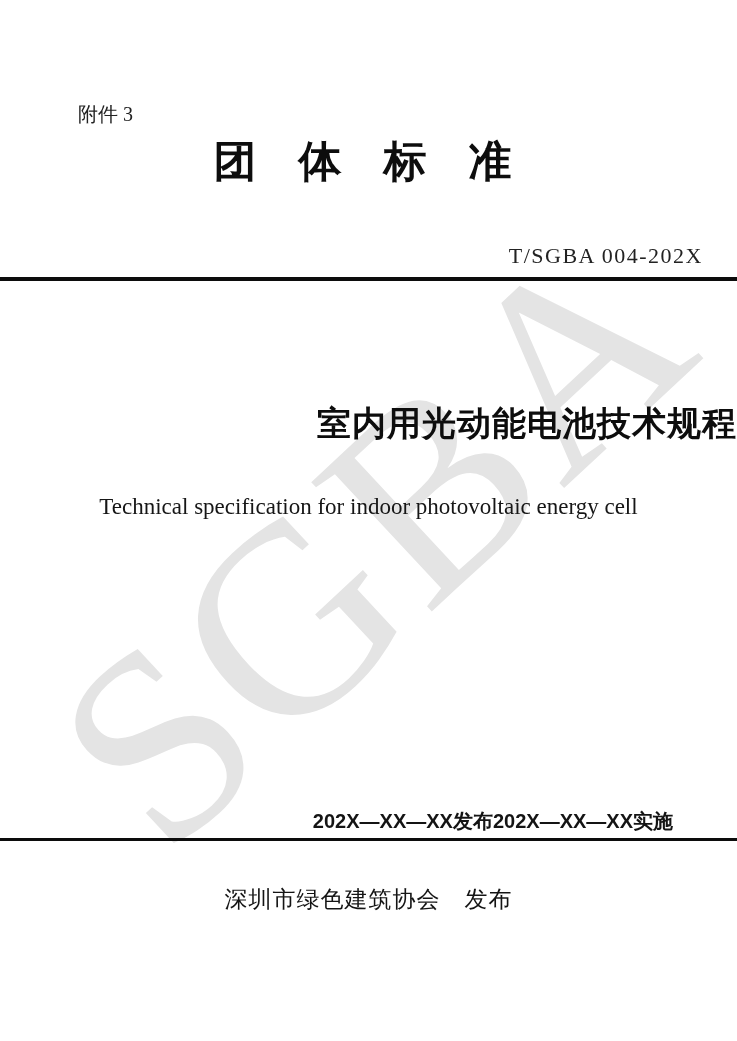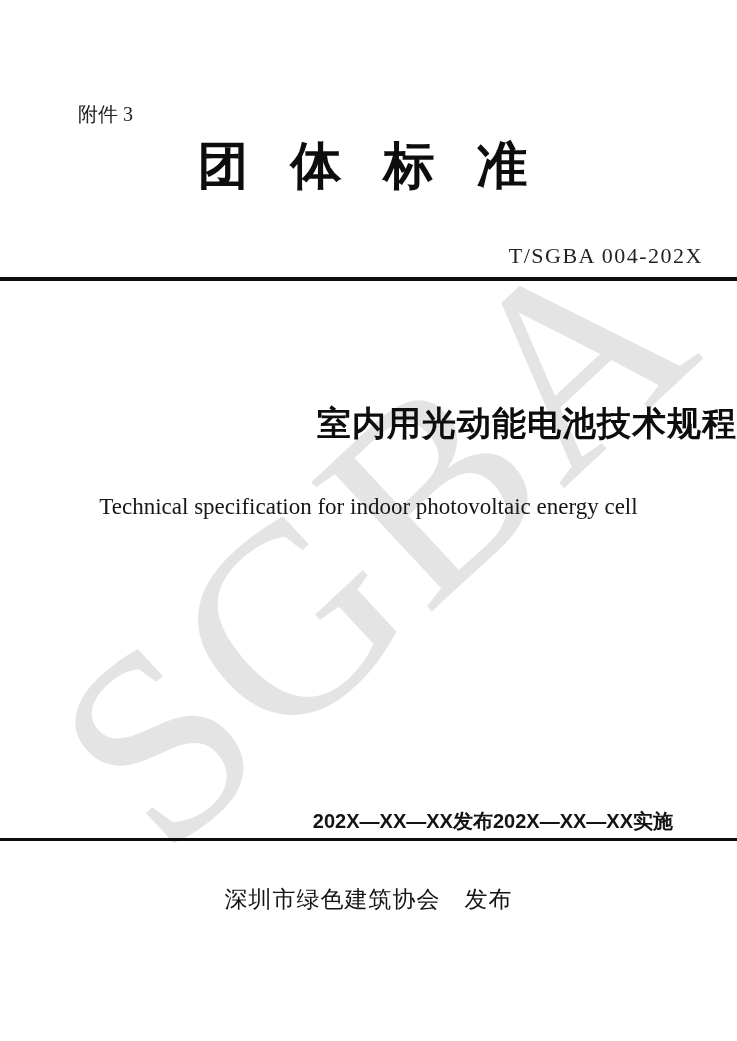--- a/index.html
+++ b/index.html
@@ -39,21 +39,21 @@
     font-size: 20px;
     color: #222222;
     text-align: center;
   }
   .std-type {
     left: 0;
     top: 138px;
     width: 100%;
     text-align: center;
     font-family: "Liberation Sans", "DejaVu Sans", sans-serif;
-    font-size: 51px;
+    font-size: 43px;
     font-weight: bold;
     letter-spacing: 42px;
     padding-left: 30px; 
     line-height: 1.1;
     color: #0d0d0d;
     white-space: nowrap;
   }
   .std-number {
     right: 34px;
     top: 243px;

